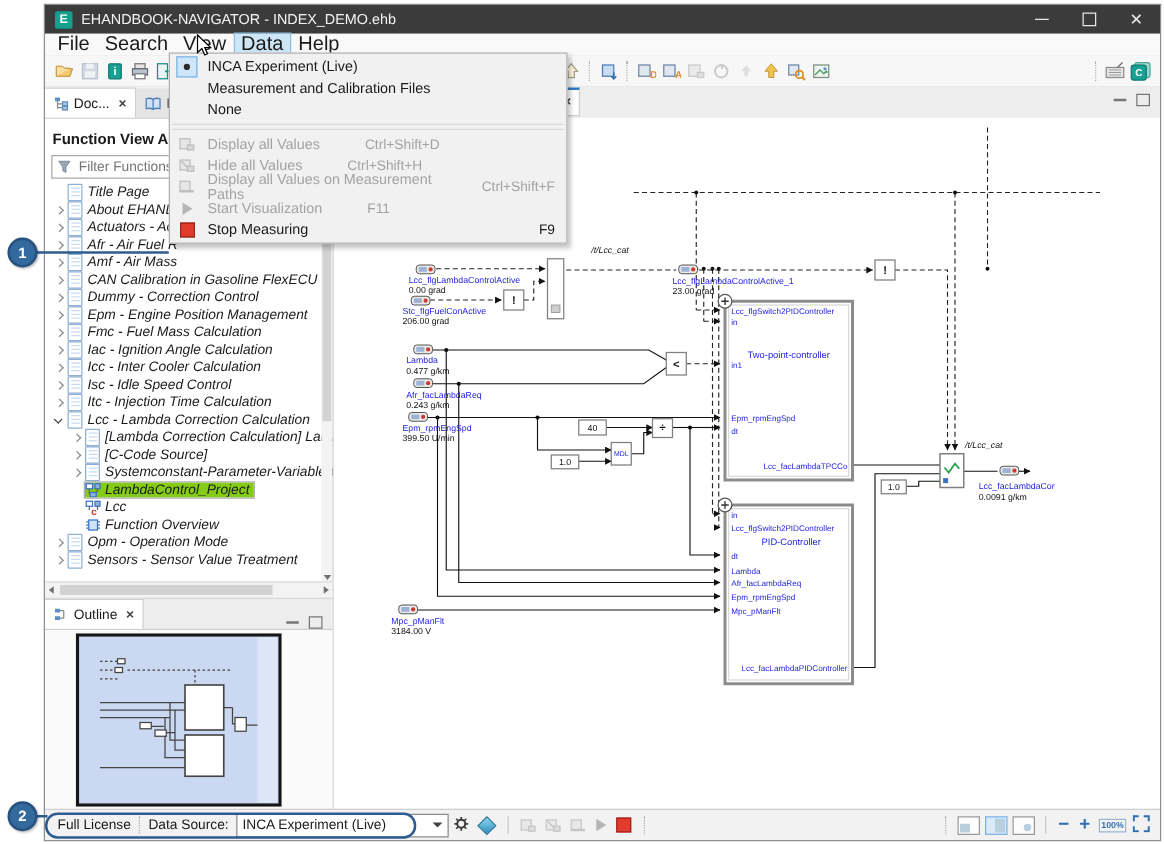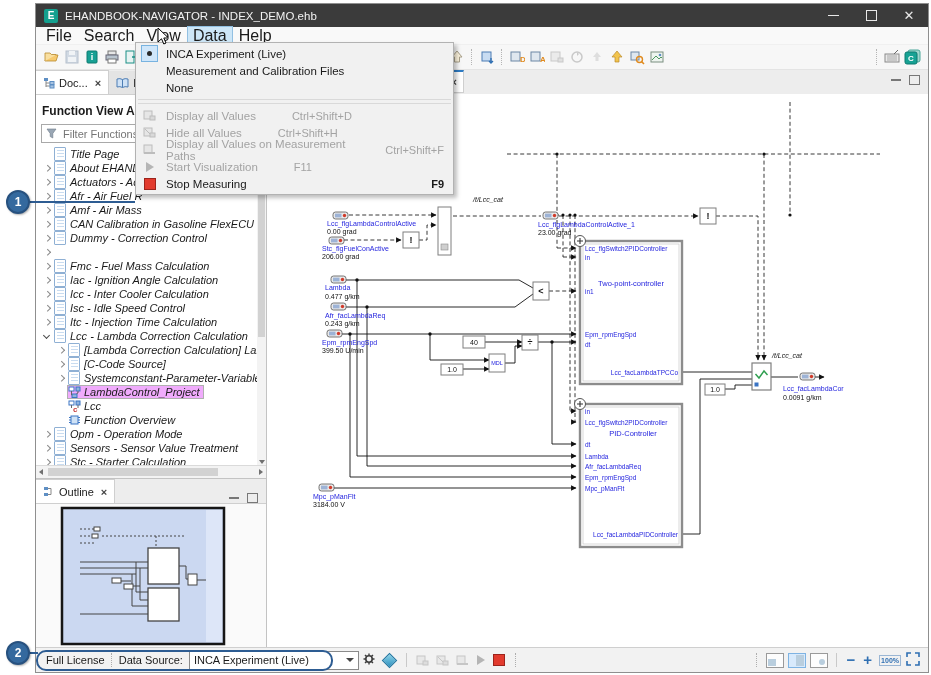--- a/index.html
+++ b/index.html
@@ -52,21 +52,21 @@
   .ch.r::before{content:"";position:absolute;left:3px;top:2.5px;width:3.5px;height:3.5px;
     border-right:1.3px solid #8a8a8a;border-bottom:1.3px solid #8a8a8a;transform:rotate(-45deg);}
   .ch.d::before{content:"";position:absolute;left:2px;top:2px;width:4px;height:4px;
     border-right:1.3px solid #4a4a4a;border-bottom:1.3px solid #4a4a4a;transform:rotate(45deg);}
   .ipg{width:10px;height:12px;border:1px solid #8fb0d4;background:#fff;border-radius:1px;
        margin-right:4px;flex:0 0 10px;position:relative;}
   .ipg::before{content:"";position:absolute;top:2px;left:1.5px;right:1.5px;height:1px;background:#c9dcf0;
        box-shadow:0 3px 0 #c9dcf0,0 6px 0 #c9dcf0;}
   .tl{font-size:11px;font-style:italic;}
   .hl{display:flex;align-items:center;}
-  .trow.sel .hl{background:#f0abfc;outline:1px solid #b0b0b0;padding-right:3px;}
+  .trow.sel .hl{background:#84cc16;outline:1px solid #b0b0b0;padding-right:3px;}
   .vscroll{position:absolute;right:0;top:0;width:9px;height:100%;background:#f3f3f3;}
   .vthumb{position:absolute;left:1px;right:1px;top:2px;height:190px;background:#d2d2d2;}
   .vdn{position:absolute;bottom:1px;left:2px;width:0;height:0;border-left:3px solid transparent;
        border-right:3px solid transparent;border-top:4px solid #707070;}
   .hscroll{height:12px;background:#f3f3f3;border-top:1px solid #dadada;position:relative;}
   .hthumb{position:absolute;left:12px;top:2px;height:8px;width:170px;background:#d2d2d2;}
   .harrL{position:absolute;left:3px;top:3px;width:0;height:0;border-top:3px solid transparent;
        border-bottom:3px solid transparent;border-right:4px solid #707070;}
   .harrR{position:absolute;right:3px;top:3px;width:0;height:0;border-top:3px solid transparent;
        border-bottom:3px solid transparent;border-left:4px solid #707070;}
@@ -344,20 +344,24 @@
           </div>
         <div class="trow">
             <span class="ch r"></span>
             <span class="hl">
               <span class="ipg"></span>
               <span class="tl">Dummy - Correction Control</span>
             </span>
           </div>
         <div class="trow">
             <span class="ch r"></span>
+            <span class="hl">
+              <span class="ipg"></span>
+              <span class="tl">Epm - Engine Position Management</span>
+            </span>
           </div>
         <div class="trow">
             <span class="ch r"></span>
             <span class="hl">
               <span class="ipg"></span>
               <span class="tl">Fmc - Fuel Mass Calculation</span>
             </span>
           </div>
         <div class="trow">
             <span class="ch r"></span>
@@ -454,27 +458,20 @@
             <span class="hl">
               <span class="ipg"></span>
               <span class="tl">Opm - Operation Mode</span>
             </span>
           </div>
         <div class="trow">
             <span class="ch r"></span>
             <span class="hl">
               <span class="ipg"></span>
               <span class="tl">Sensors - Sensor Value Treatment</span>
-            </span>
-          </div>
-        <div class="trow">
-            <span class="ch r"></span>
-            <span class="hl">
-              <span class="ipg"></span>
-              <span class="tl">Stc - Starter Calculation</span>
             </span>
           </div>
         <div class="vscroll">
             <div class="vthumb"></div>
             <div class="vdn"></div>
           </div>
       </div>
       <div class="hscroll">
           <div class="harrL"></div>
           <div class="hthumb"></div>
@@ -804,21 +801,21 @@
           <span class="playg" style="margin:0"></span>
         </span>
       <span>Start Visualization</span>
       <span class="msc">F11</span>
     </div>
     <div class="mi">
       <span class="mico">
           <span class="stopr" style="margin:0"></span>
         </span>
       <span>Stop Measuring</span>
-      <span class="msc" style="font-weight:bold">F9</span>
+      <span class="msc" style="font-weight:normal">F9</span>
     </div>
   </div>
 
   <svg class="cursor" width="14" height="20">
     <path d="M1 1 L1 15 L4.5 11.8 L6.8 17 L9 16 L6.8 11 L11.5 11 Z" fill="#fff" stroke="#000" stroke-width="1"></path>
   </svg>
 
   <div class="cline" style="left:28px;top:201px;width:107px;"></div>
   <div class="callout" style="left:6px;top:190px;">
       <span>1</span>

